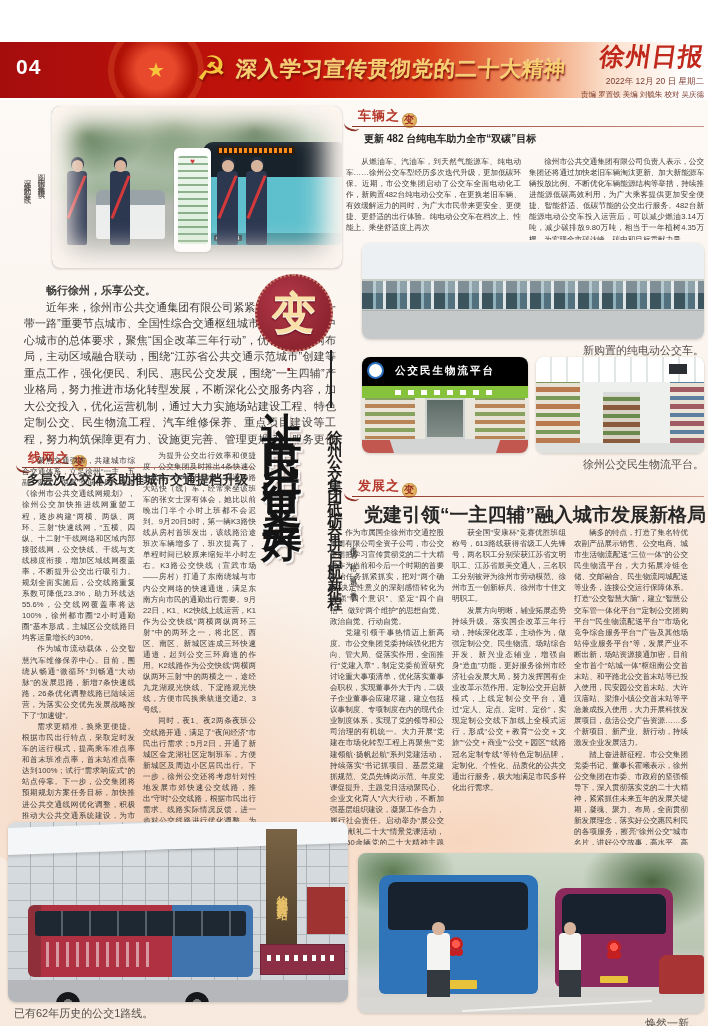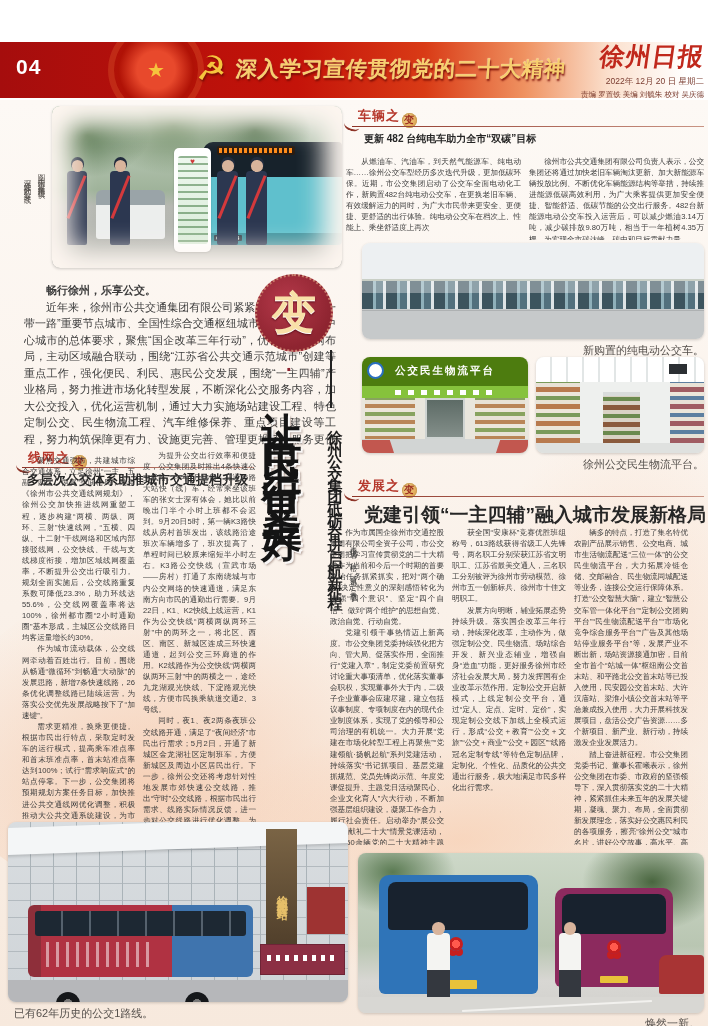--- a/index.html
+++ b/index.html
@@ -77,21 +77,21 @@
     background:#d4393c;transform:rotate(22deg);}
   .fade-edge{position:absolute;inset:0;box-shadow:0 0 26px 18px #fdf6f0 inset;border-radius:8px;}
   
   .sc-row{background:linear-gradient(180deg,#edf0f2 0 38%,#c9cfc6 38% 43%,#c6c9ca 43%);}
   .sc-row .fleet{position:absolute;left:0;right:0;top:40%;height:29%;
     background:repeating-linear-gradient(90deg,#3c545e 0 11px,#8fb0ba 11px 14px,#52707d 14px 21px,#dde4e6 21px 24px);}
   .sc-row .gl{position:absolute;left:0;right:0;top:40%;height:12%;background:rgba(255,255,255,.35);}
   .sc-row .ln{position:absolute;left:0;right:0;top:70%;height:1px;background:#aeb1b2;}
   
   .sc-store{background:#e9e6dd;}
-  .sc-store .sign{position:absolute;left:0;right:0;top:0;height:30%;background:#4d7c0f;
+  .sc-store .sign{position:absolute;left:0;right:0;top:0;height:30%;background:#000000;
     display:flex;align-items:center;justify-content:center;color:#fff;font-size:10.5px;font-weight:900;letter-spacing:2px;}
   .sc-store .logo{position:absolute;left:3%;top:5%;width:17px;height:17px;border-radius:50%;
     background:#fff;border:2px solid #2a6fc0;box-sizing:border-box;}
   .sc-store .sub{position:absolute;left:0;right:0;top:30%;height:13%;background:#86c23c;}
   .sc-store .sub i{position:absolute;left:20%;right:20%;top:30%;height:40%;
     background:repeating-linear-gradient(90deg,#fff 0 6px,rgba(0,0,0,0) 6px 13px);}
   .sc-store .shelfL,.sc-store .shelfR{position:absolute;top:43%;height:43%;width:30%;
     background:repeating-linear-gradient(0deg,#b98557 0 4px,#e8e2d6 4px 8px,#88a35f 8px 12px,#ece6da 12px 16px);}
   .sc-store .shelfL{left:2%;} .sc-store .shelfR{right:2%;}
   .sc-store .door{position:absolute;left:38%;top:43%;width:24%;height:42%;
@@ -297,21 +297,21 @@
 
   <div class="abs sec-label" style="left:28px;top:449px;">
     <span>线网之</span><span class="badge-sm">变</span>
   </div>
   <div class="swoosh" style="left:16px;top:462px;"></div>
   <div class="sec-rule" style="left:22px;top:467px;width:232px;"></div>
   <div class="abs headline" style="left:27px;top:471px;font-size:13px;">多层次公交体系助推城市交通提档升级</div>
   <div class="cols" style="left:22px;top:496px;width:234px;height:306px;align-items:center;">
     <div class="col">
       <p>聚焦交通强市，共建城市综合交通体系，立足徐州“一主、五副、四区、两翼”空间格局，结合《徐州市公共交通线网规划》，徐州公交加快推进线网重塑工程，逐步构建“两横、两纵、两环、三射”快速线网，“五横、四纵、十二射”干线网络和区域内部接驳线网，公交快线、干线与支线梯度衔接，增加区域线网覆盖率，不断提升公交出行吸引力。规划全面实施后，公交线路重复系数可降低23.3%，助力环线达55.6%，公交线网覆盖率将达100%，徐州都市圈“2小时通勤圈”基本形成，主城区公交线路日均客运量增长约30%。</p>
-      <p>作为城市流动载体，公交线网牵动着百姓出行。目前，围绕从畅通“微循环”到畅通“大动脉”的发展思路，新增7条快速线路，26条优化调整线路已陆续运营，为落实公交优先发展战略按下了“加速键”。</p>
+      <p>作为城市流动载体，公交智慧汽车维修保养中心。目前，围绕从畅通“微循环”到畅通“大动脉”的发展思路，新增7条快速线路，26条优化调整线路已陆续运营，为落实公交优先发展战略按下了“加速键”。</p>
       <p>需求更精准，换乘更便捷。根据市民出行特点，采取定时发车的运行模式，提高乘车准点率和首末班准点率，首末站准点率达到100%；试行“需求响应式”的站点停靠。下一步，公交集团将预期规划方案任务目标，加快推进公共交通线网优化调整，积极推动大公共交通系统建设，为市民提供更加便捷舒适、优质高效的公交出行服务。</p>
 
     </div>
     <div class="col">
       <p>为提升公交出行效率和便捷度，公交集团及时推出4条快速公交线路。今年7月14日，开通25路大站快（线）车，经常乘坐该班车的张女士深有体会，她比以前晚出门半个小时上班都不会迟到。9月20日5时，第一辆K3路快线从房村首班发出，该线路沿途班次车辆增多了，班次提高了，单程时间已较原来缩短半小时左右。K3路公交快线（宣武市场——房村）打通了东南绕城与市内公交网络的快速通道，满足东南方向市民的通勤出行需要。9月22日，K1、K2快线上线运营，K1作为公交快线“两横两纵两环三射”中的两环之一，将北区、西区、南区、新城区连成三环快速通道，起到公交三环廊道的作用。K2线路作为公交快线“两横两纵两环三射”中的两横之一，途经九龙湖观光快线、下淀路观光快线，方便市民换乘轨道交通2、3号线。</p>
       <p>同时，夜1、夜2两条夜班公交线路开通，满足了“夜间经济”市民出行需求；5月2日，开通了新城区金龙湖社区定制班车，方便新城区及周边小区居民出行。下一步，徐州公交还将考虑针对性地发展市郊快速公交线路，推出“守时”公交线路，根据市民出行需求、线路实际情况反馈，进一步对公交线路进行优化调整，为广大市民提供更为便捷高效的出行服务。</p>
 
     </div>
   </div>
 

